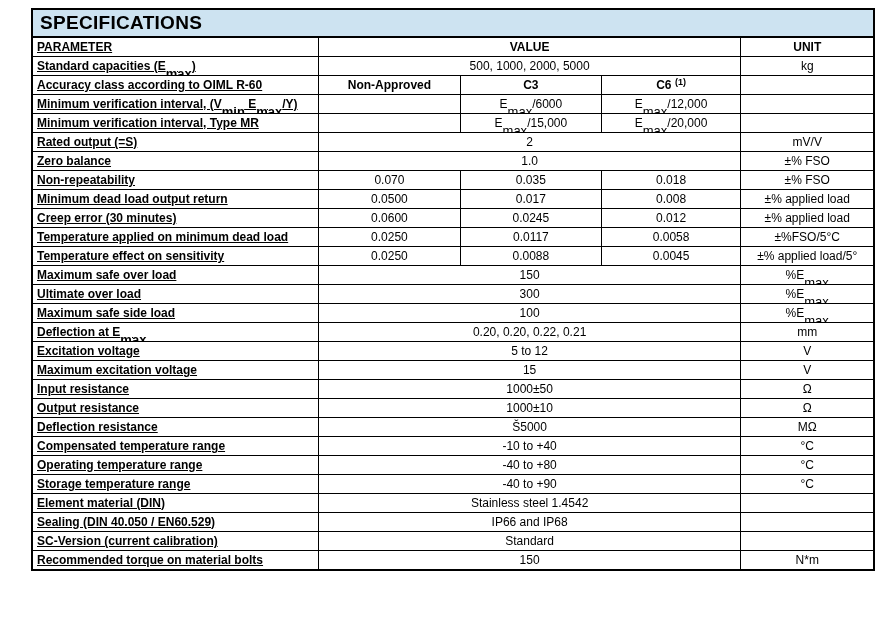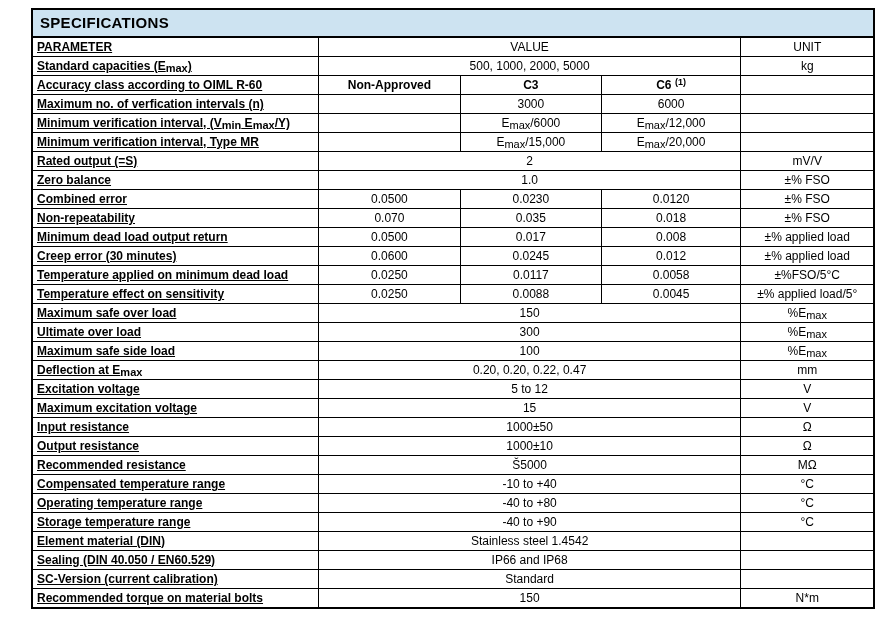--- a/index.html
+++ b/index.html
@@ -34,44 +34,44 @@
     padding: 0 4px;
     line-height: 1.05;
     vertical-align: middle;
     overflow: hidden;
     white-space: nowrap;
   }
   tr.title-row td {
     height: 26px;
     border-bottom: 2px solid #000;
     font-weight: bold;
-    font-size: 15px;
+    font-size: 19px;
     letter-spacing: 0.3px;
     text-align: left;
     padding-left: 7px;
   }
   th.param-h, td.param {
     text-align: left;
     padding-left: 7px;
     font-weight: bold;
     text-decoration: underline;
   }
   th.value-h, th.unit-h {
     text-align: center;
-    font-weight: normal;
+    font-weight: bold;
   }
   td.val, td.unit {
     text-align: center;
     font-weight: normal;
   }
   td.val.bold { font-weight: bold; }
   sub {
-    font-size: 11px;
+    font-size: 13px;
     position: relative;
-    top: 2px;
+    top: 8px;
     line-height: 0;
     vertical-align: baseline;
     margin-top: 40px;
   }
   sup {
     font-size: 9px;
     position: relative;
     top: -4px;
     line-height: 0;
     vertical-align: baseline;
@@ -106,27 +106,20 @@
           <td class="unit">kg</td>
         </tr>
         <tr>
           <td class="param">Accuracy class according to OIML R-60</td>
           <td class="val bold" colspan="1">Non-Approved</td>
           <td class="val bold" colspan="1">C3</td>
           <td class="val bold" colspan="1">C6 <sup>(1)</sup></td>
           <td class="unit"></td>
         </tr>
         <tr>
-          <td class="param">Maximum no. of verfication intervals (n)</td>
-          <td class="val" colspan="1"></td>
-          <td class="val" colspan="1">3000</td>
-          <td class="val" colspan="1">6000</td>
-          <td class="unit"></td>
-        </tr>
-        <tr>
           <td class="param">Minimum verification interval, (V<sub>min</sub> E<sub>max</sub>/Y)</td>
           <td class="val" colspan="1"></td>
           <td class="val" colspan="1">E<sub>max</sub>/6000</td>
           <td class="val" colspan="1">E<sub>max</sub>/12,000</td>
           <td class="unit"></td>
         </tr>
         <tr>
           <td class="param">Minimum verification interval, Type MR</td>
           <td class="val" colspan="1"></td>
           <td class="val" colspan="1">E<sub>max</sub>/15,000</td>
@@ -134,27 +127,20 @@
           <td class="unit"></td>
         </tr>
         <tr>
           <td class="param">Rated output (=S)</td>
           <td class="val" colspan="3">2</td>
           <td class="unit">mV/V</td>
         </tr>
         <tr>
           <td class="param">Zero balance</td>
           <td class="val" colspan="3">1.0</td>
-          <td class="unit">±% FSO</td>
-        </tr>
-        <tr>
-          <td class="param">Combined error</td>
-          <td class="val" colspan="1">0.0500</td>
-          <td class="val" colspan="1">0.0230</td>
-          <td class="val" colspan="1">0.0120</td>
           <td class="unit">±% FSO</td>
         </tr>
         <tr>
           <td class="param">Non-repeatability</td>
           <td class="val" colspan="1">0.070</td>
           <td class="val" colspan="1">0.035</td>
           <td class="val" colspan="1">0.018</td>
           <td class="unit">±% FSO</td>
         </tr>
         <tr>
@@ -195,21 +181,21 @@
           <td class="val" colspan="3">300</td>
           <td class="unit">%E<sub>max</sub></td>
         </tr>
         <tr>
           <td class="param">Maximum safe side load</td>
           <td class="val" colspan="3">100</td>
           <td class="unit">%E<sub>max</sub></td>
         </tr>
         <tr>
           <td class="param">Deflection at E<sub>max</sub></td>
-          <td class="val" colspan="3">0.20, 0.20, 0.22, 0.47</td>
+          <td class="val" colspan="3">0.20, 0.20, 0.22, 0.21</td>
           <td class="unit">mm</td>
         </tr>
         <tr>
           <td class="param">Excitation voltage</td>
           <td class="val" colspan="3">5 to 12</td>
           <td class="unit">V</td>
         </tr>
         <tr>
           <td class="param">Maximum excitation voltage</td>
           <td class="val" colspan="3">15</td>
@@ -219,21 +205,21 @@
           <td class="param">Input resistance</td>
           <td class="val" colspan="3">1000±50</td>
           <td class="unit">Ω</td>
         </tr>
         <tr>
           <td class="param">Output resistance</td>
           <td class="val" colspan="3">1000±10</td>
           <td class="unit">Ω</td>
         </tr>
         <tr>
-          <td class="param">Recommended resistance</td>
+          <td class="param">Deflection resistance</td>
           <td class="val" colspan="3">Š5000</td>
           <td class="unit">MΩ</td>
         </tr>
         <tr>
           <td class="param">Compensated temperature range</td>
           <td class="val" colspan="3">-10 to +40</td>
           <td class="unit">°C</td>
         </tr>
         <tr>
           <td class="param">Operating temperature range</td>

